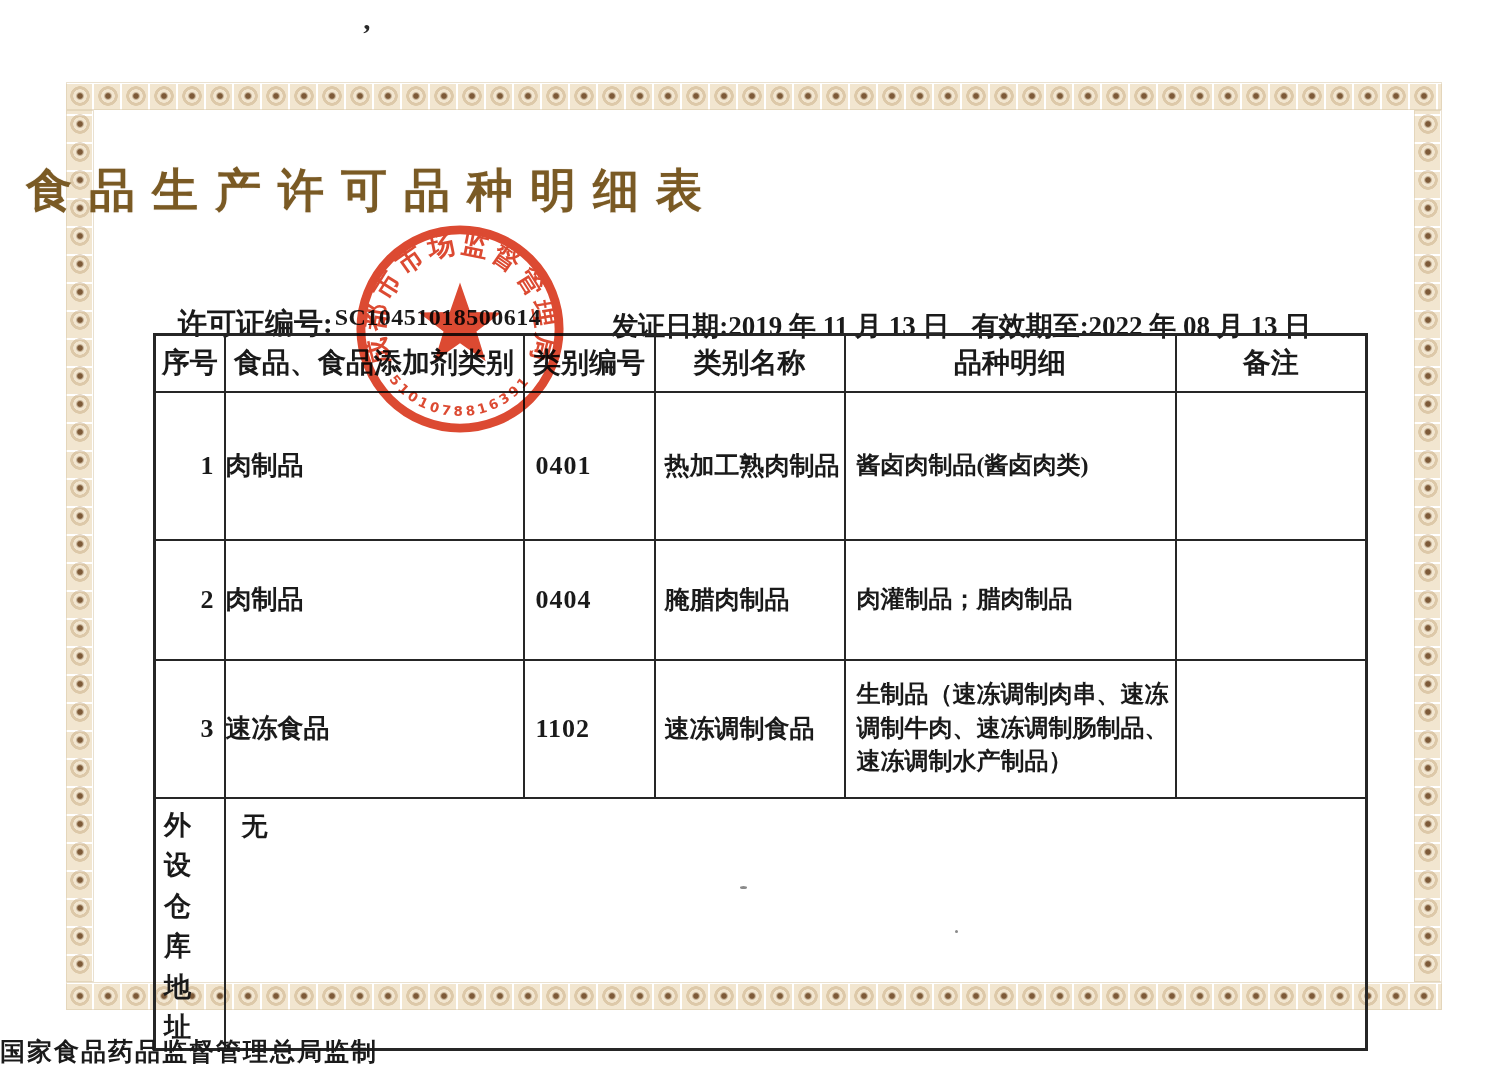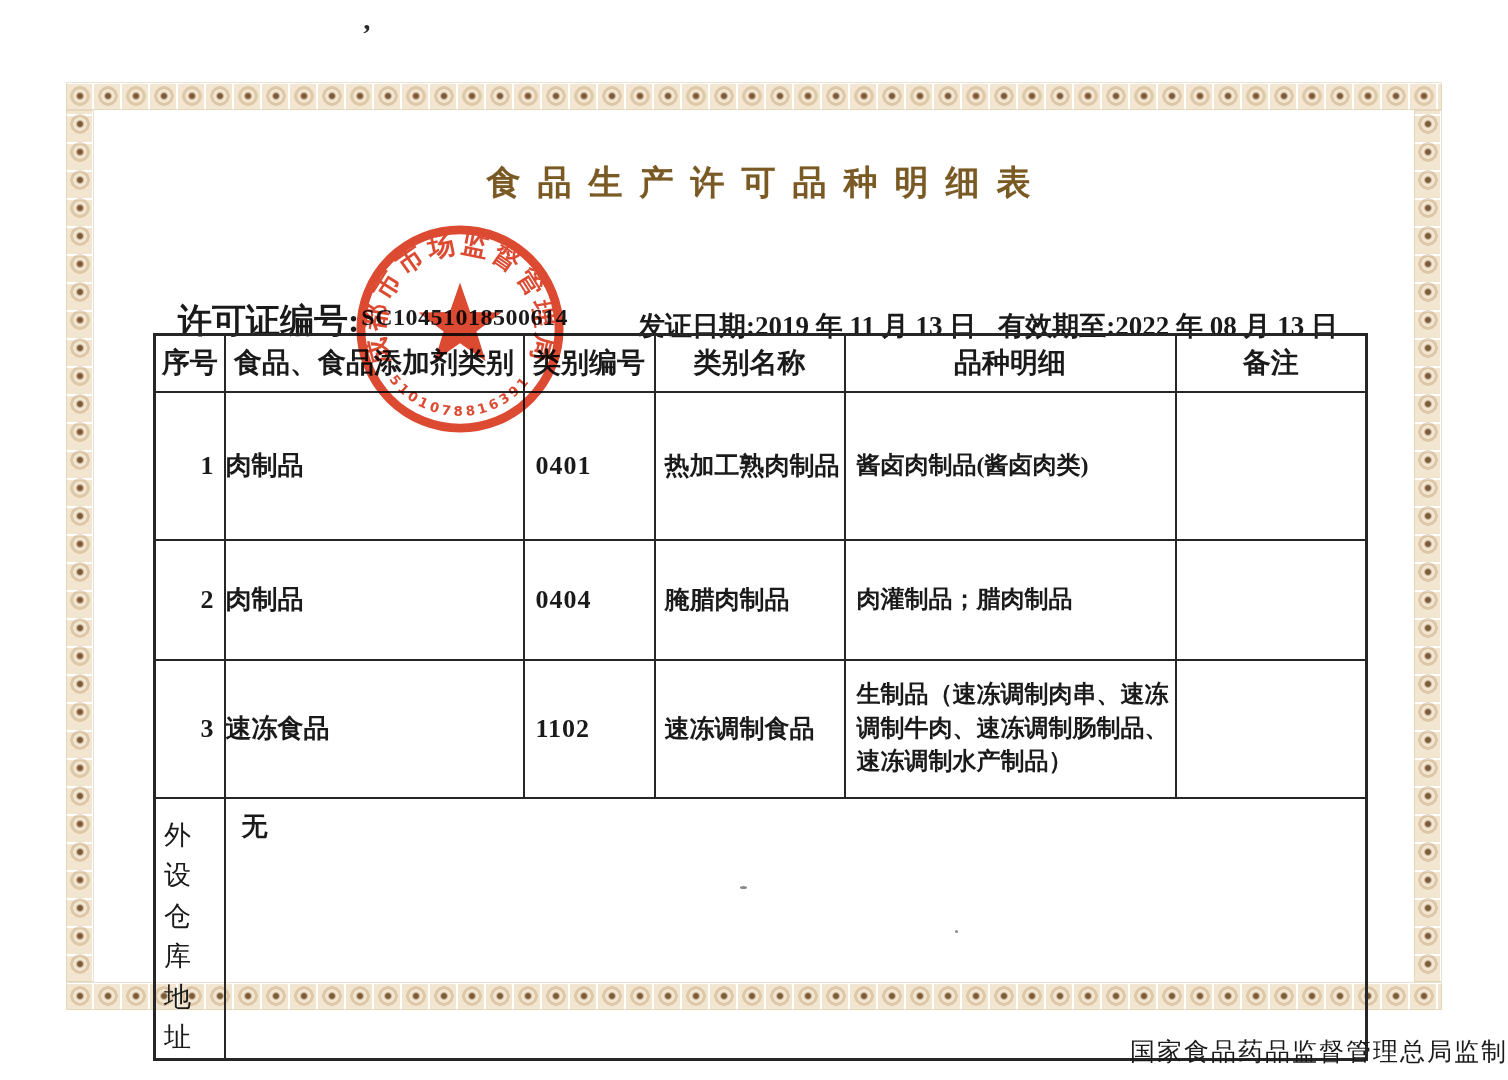--- a/index.html
+++ b/index.html
@@ -19,32 +19,32 @@
     box-shadow: inset 0 0 0 1px rgba(216,201,170,.55);
   }
   .frame-top    { left:66px;  top:82px;   width:1376px; height:28px; }
   .frame-bottom { left:66px;  top:982px;  width:1376px; height:28px; }
   .frame-left   { left:66px;  top:110px;  width:28px;   height:872px; }
   .frame-right  { left:1414px;top:110px;  width:28px;   height:872px; }
 
   
   .doc-title {
     position:absolute; top:160px; left:0; right:0;
-    text-align:center; padding-left:26px;
-    font-size:34px; font-weight:700; letter-spacing:17px;
+    padding-left:26px;
+    font-size:46px; font-weight:700; letter-spacing:17px;
     color:#7a5a24; text-shadow:0 0 1px rgba(122,90,36,.35);
   }
   .stray-mark { position:absolute; left:362px; top:18px; font-size:28px; font-weight:700; color:#2a2a2a; }
 
   .license-line {
     position:absolute; left:178px; top:266px;
     display:flex; align-items:flex-end;
     font-weight:700; font-size:27px; white-space:nowrap;
   }
-  .license-label  { font-size:34px; }
+  .license-label  { font-size:29px; }
   .license-number { font-size:24px; font-weight:600; letter-spacing:.5px; transform:translateY(-13px); margin-left:2px; }
   .issue-date     { margin-left:70px; }
   .valid-date     { margin-left:22px;margin-top:42px; }
 
   
   table.license-table {
     position:absolute; left:153px; top:333px; width:1212px;
     border-collapse:collapse; table-layout:fixed;
   }
   .license-table td, .license-table th {
@@ -61,36 +61,36 @@
   tr.row-3 { height:138px; }
   tr.row-wh { height:133px; }
   td.c-seq    { text-align:right; padding-right:10px; }
   td.c-cat    { }
   td.c-code   { padding-left:11px; letter-spacing:1px; }
   td.c-name   { padding-left:9px;  font-size:25px;margin-left:24px; }
   td.c-detail { padding-left:11px; padding-right:6px; font-size:24px; line-height:1.4;border-radius:7px; }
   td.c-remark { }
   tr.row-wh td { vertical-align:top; border-top-width:2.5px; }
   td.wh-label {
-    font-size:27px; font-weight:400; line-height:1.5;
-    padding:16px 6px 0 8px; word-break:break-all; text-align:left;
+    font-size:27px; font-weight:700; line-height:1.5;
+    padding:6px 6px 0 8px; word-break:break-all; text-align:left;
   }
   td.wh-value { font-size:26px; padding:10px 0 0 16px; }
 
   
   .stamp {
     position:absolute; left:351px; top:220px;
     mix-blend-mode:multiply; opacity:.92;
     filter:blur(.2px);
   }
 
   
   .doc-footer {
     position:absolute; top:1035px; left:0; right:0;
-    text-align:right; font-size:25px; font-weight:400; letter-spacing:2px;
+    text-align:left; font-size:25px; font-weight:700; letter-spacing:2px;
   }
 
   .speck { position:absolute; background:#8a8a8a; border-radius:50%; }
   .speck-1 { left:740px; top:886px; width:7px; height:3px; }
   .speck-2 { left:955px; top:930px; width:3px; height:3px; }
 </style>
 </head>
 <body>
 
 <div class="frame-strip frame-top"></div>

